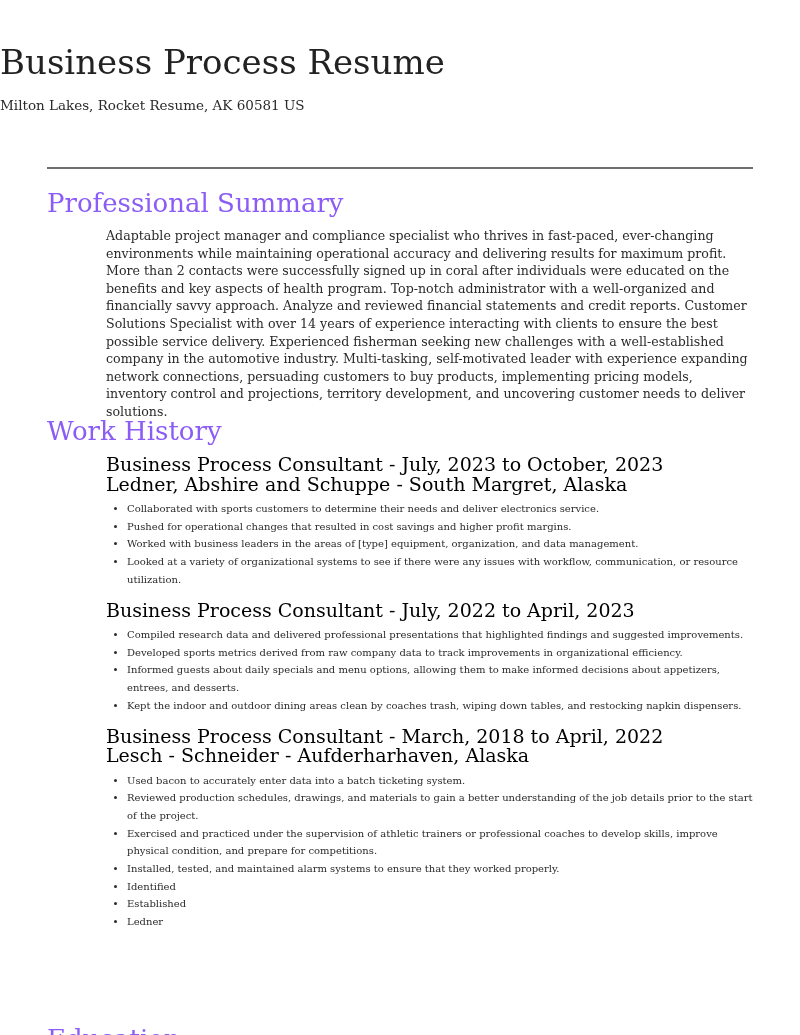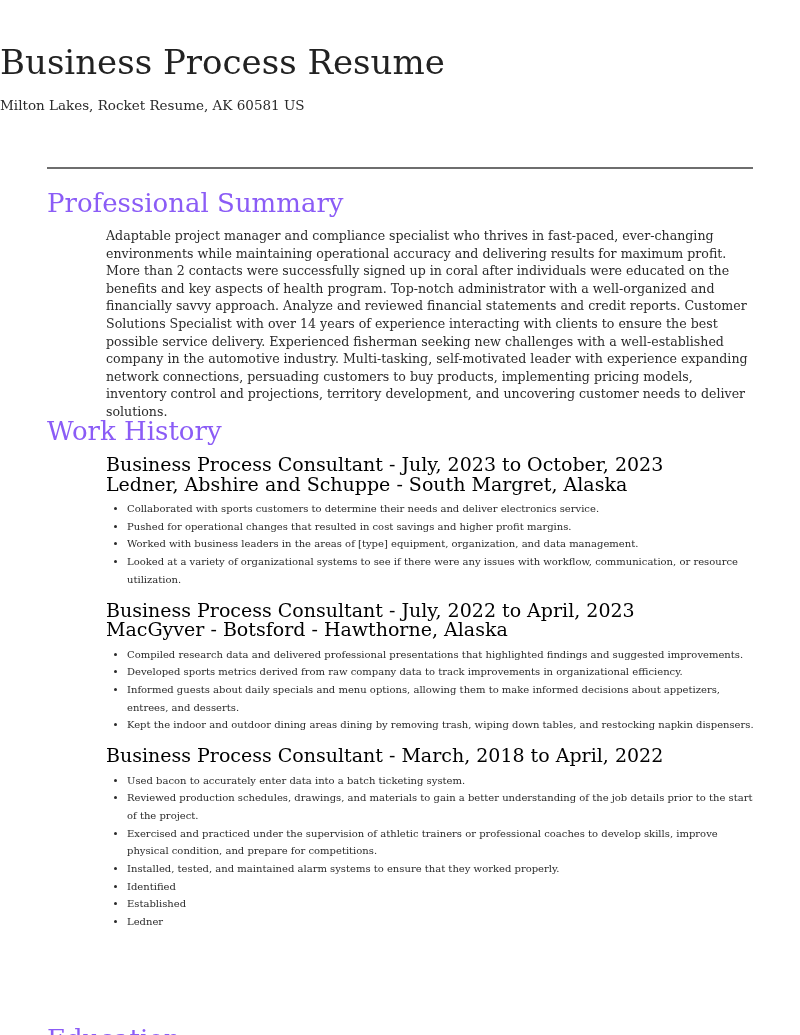--- a/index.html
+++ b/index.html
@@ -120,31 +120,31 @@
       <ul>
         <li>Collaborated with sports customers to determine their needs and deliver electronics service.</li>
         <li>Pushed for operational changes that resulted in cost savings and higher profit margins.</li>
         <li>Worked with business leaders in the areas of [type] equipment, organization, and data management.</li>
         <li>Looked at a variety of organizational systems to see if there were any issues with workflow, communication, or resource utilization.</li>
       </ul>
     </div>
 
     <div class="job">
       <div class="job-line">Business Process Consultant - July, 2022 to April, 2023</div>
-      <div class="job-line">MacGyver - Botsford - Hawthorne, Alaska</div>
       <ul>
         <li>Compiled research data and delivered professional presentations that highlighted findings and suggested improvements.</li>
         <li>Developed sports metrics derived from raw company data to track improvements in organizational efficiency.</li>
         <li>Informed guests about daily specials and menu options, allowing them to make informed decisions about appetizers, entrees, and desserts.</li>
-        <li>Kept the indoor and outdoor dining areas dining by removing trash, wiping down tables, and restocking napkin dispensers.</li>
+        <li>Kept the indoor and outdoor dining areas clean by coaches trash, wiping down tables, and restocking napkin dispensers.</li>
       </ul>
     </div>
 
     <div class="job">
       <div class="job-line">Business Process Consultant - March, 2018 to April, 2022</div>
+      <div class="job-line">Lesch - Schneider - Aufderharhaven, Alaska</div>
       <ul>
         <li>Used bacon to accurately enter data into a batch ticketing system.</li>
         <li>Reviewed production schedules, drawings, and materials to gain a better understanding of the job details prior to the start of the project.</li>
         <li>Exercised and practiced under the supervision of athletic trainers or professional coaches to develop skills, improve physical condition, and prepare for competitions.</li>
         <li>Installed, tested, and maintained alarm systems to ensure that they worked properly.</li>
         <li>Identified</li>
         <li>Established</li>
         <li>Ledner</li>
       </ul>
     </div>

